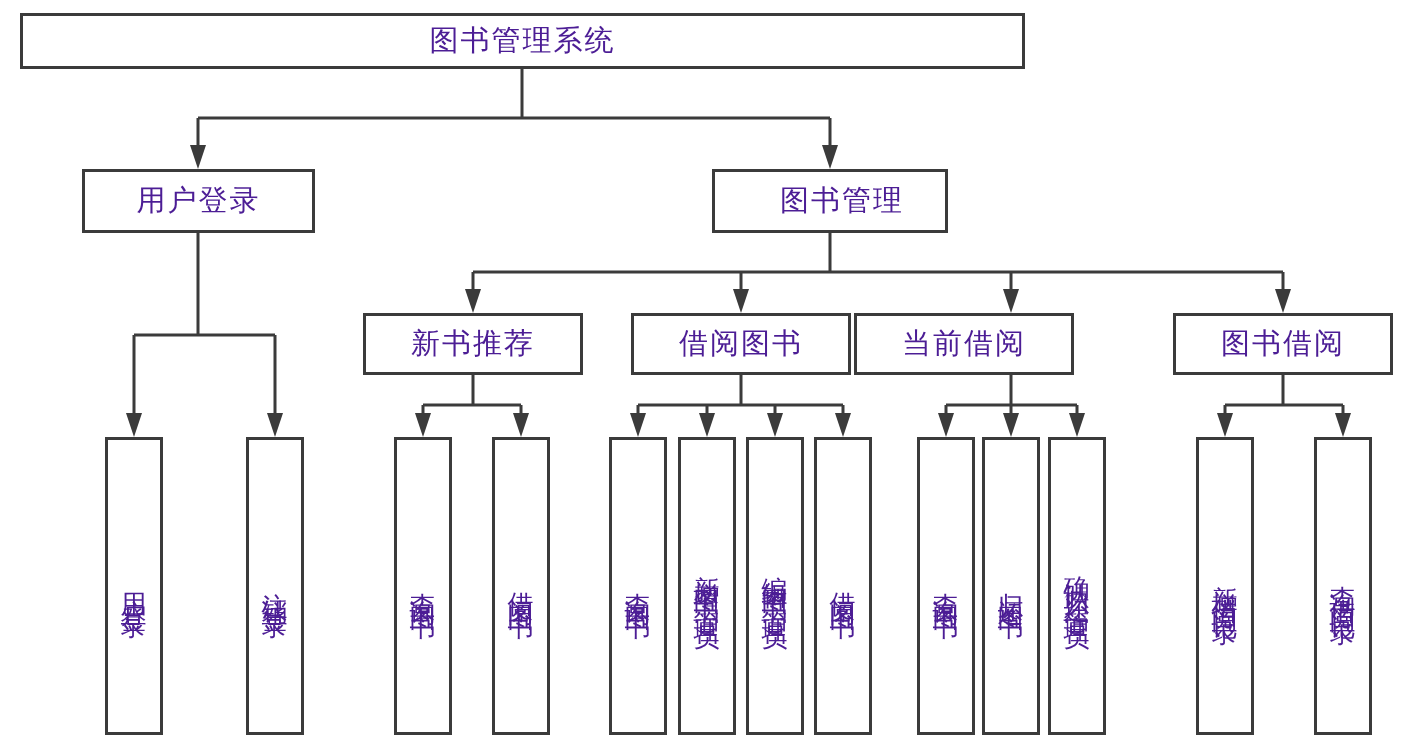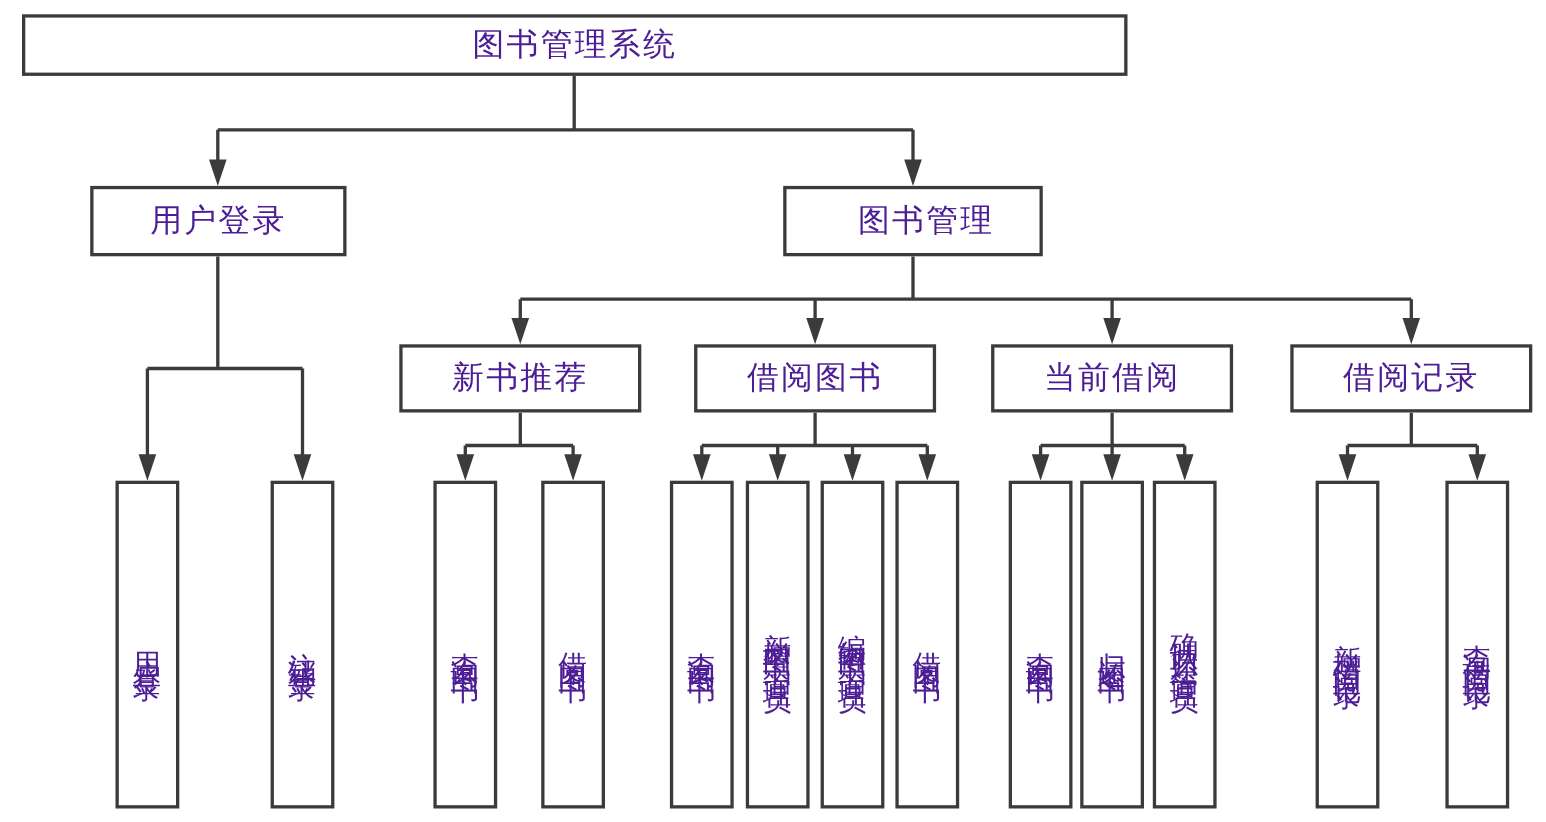--- a/index.html
+++ b/index.html
@@ -30,21 +30,21 @@
     line-height: 1;
   }
   
   .n-root        { left: 20px;  top: 13px;  width: 1005px; height: 56px; }
   
   .n-l2-0        { left: 82px;  top: 169px; width: 233px; height: 64px; }
   .n-l2-1        { left: 712px; top: 169px; width: 236px; height: 64px; padding-left: 24px; }
   
   .l3            { top: 313px; width: 220px; height: 62px; }
   .n-l3-0 { left: 363px; }  .n-l3-1 { left: 631px; }
-  .n-l3-2 { left: 901px; }  .n-l3-3 { left: 1173px; }
+  .n-l3-2 { left: 854px; }  .n-l3-3 { left: 1173px; }
   
   .l4            { top: 437px; width: 58px; height: 298px; }
   .n-g1-0 { left: 105px; }  .n-g1-1 { left: 246px; }
   .n-g2-0 { left: 394px; }  .n-g2-1 { left: 492px; }
   .n-g3-0 { left: 609px; }  .n-g3-1 { left: 678px; }
   .n-g3-2 { left: 746px; }  .n-g3-3 { left: 814px; }
   .n-g4-0 { left: 917px; }  .n-g4-1 { left: 982px; }  .n-g4-2 { left: 1048px; }
   .n-g5-0 { left: 1196px; } .n-g5-1 { left: 1314px; }
   .watermark {
     position: absolute;
@@ -103,21 +103,21 @@
   </svg>
 
   <div class="node hbox n-root">图书管理系统</div>
 
   <div class="node hbox n-l2-0">用户登录</div>
   <div class="node hbox n-l2-1">图书管理</div>
 
   <div class="node hbox l3 n-l3-0">新书推荐</div>
   <div class="node hbox l3 n-l3-1">借阅图书</div>
   <div class="node hbox l3 n-l3-2">当前借阅</div>
-  <div class="node hbox l3 n-l3-3">借阅记录</div>
+  <div class="node hbox l3 n-l3-3">图书借阅</div>
 
   <div class="node vbox l4 n-g1-0">用户登录</div>
   <div class="node vbox l4 n-g1-1">注销登录</div>
 
   <div class="node vbox l4 n-g2-0">查询图书</div>
   <div class="node vbox l4 n-g2-1">借阅图书</div>
 
   <div class="node vbox l4 n-g3-0">查询图书</div>
   <div class="node vbox l4 n-g3-1">新增图书（管理员）</div>
   <div class="node vbox l4 n-g3-2">编辑图书（管理员）</div>

